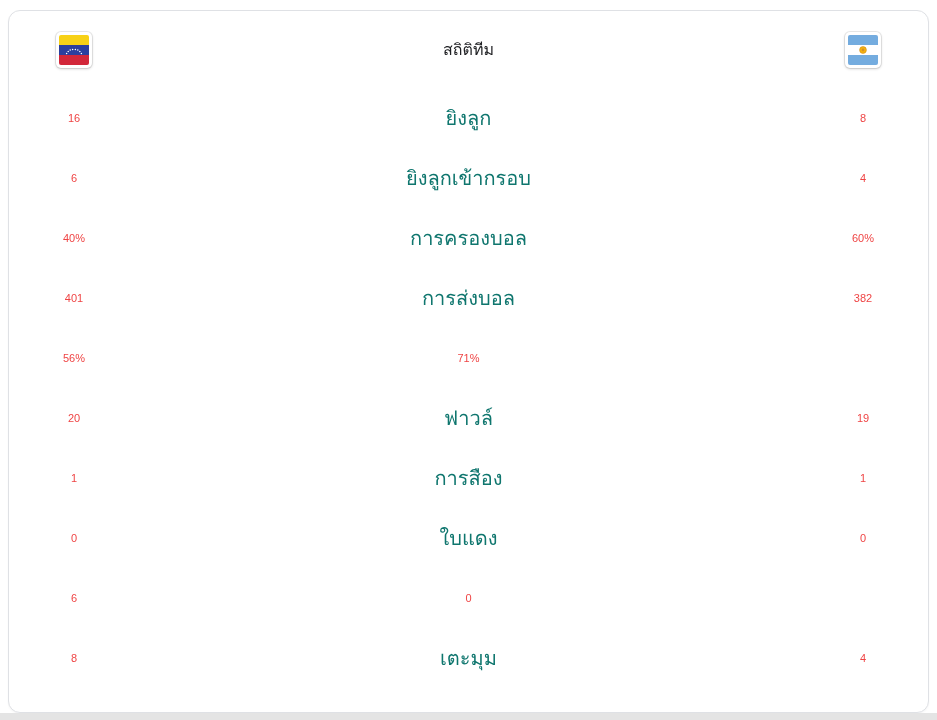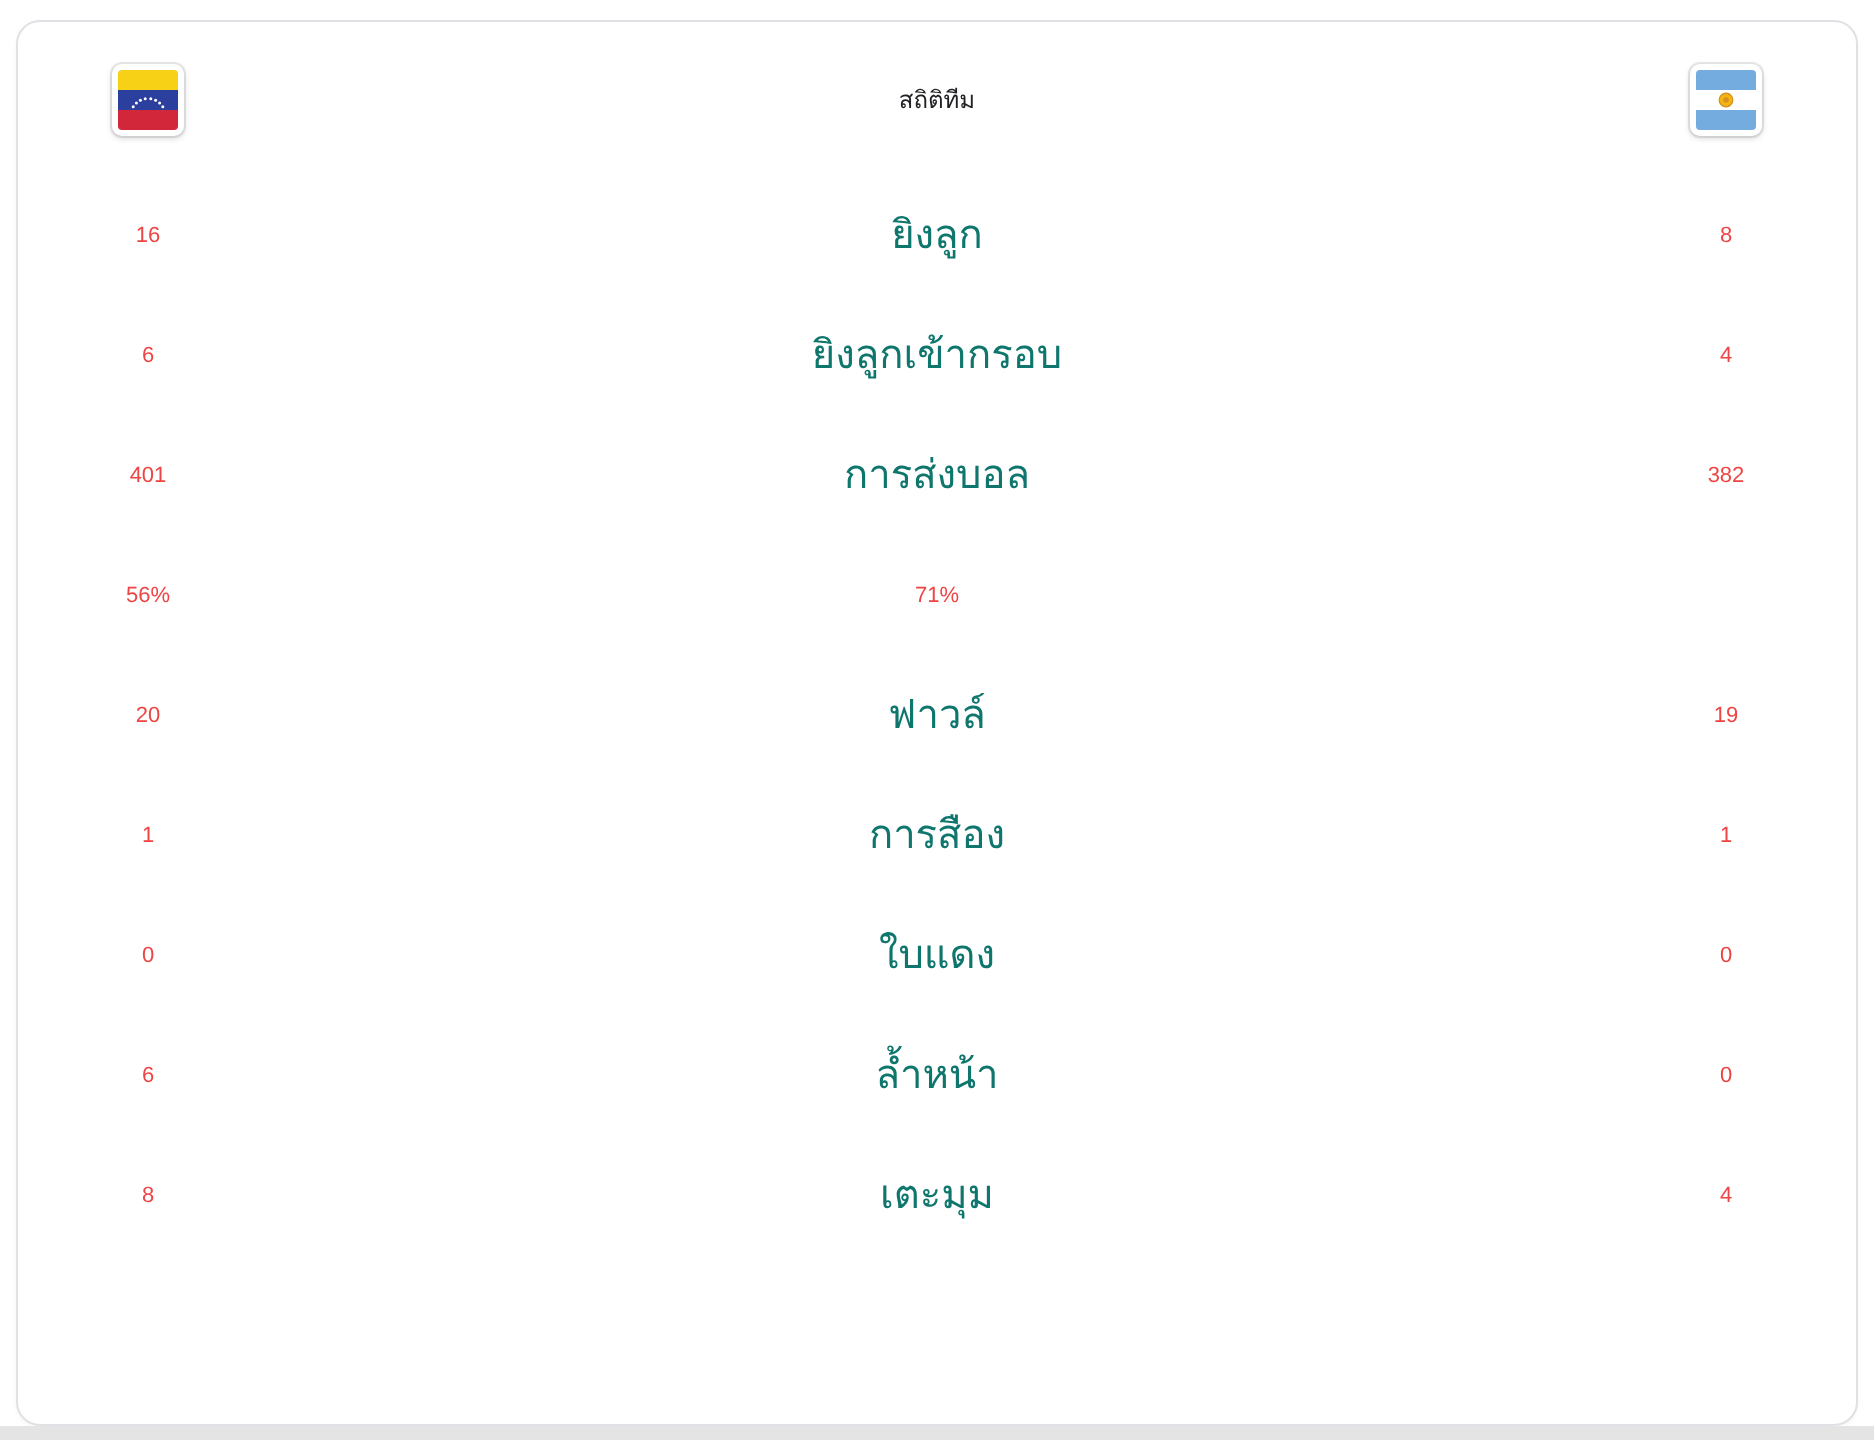--- a/index.html
+++ b/index.html
@@ -33,21 +33,21 @@
     font-size: 11px;
     color: #ef4444;
     line-height: 1;
   }
   .label {
     font-size: 20px;
     color: #0f766e;
     line-height: 1.2;
   }
   .title {
-    font-size: 12px;
+    font-size: 16px;
     color: #202124;
   }
   .flag-box {
     display: inline-flex;
     align-items: center;
     justify-content: center;
     width: 36px; height: 36px;
     background: #ffffff;
     border-radius: 5px;
     box-shadow: 0 0 0 1px rgba(0,0,0,0.08), 0 1px 3px rgba(0,0,0,0.18);
@@ -105,20 +105,25 @@
     <div class="cell label">ยิงลูก</div>
     <div class="cell value">8</div>
   </div>
 
   <div class="row">
     <div class="cell value">6</div>
     <div class="cell label">ยิงลูกเข้ากรอบ</div>
     <div class="cell value">4</div>
   </div>
 
+  <div class="row">
+    <div class="cell value">40%</div>
+    <div class="cell label">การครองบอล</div>
+    <div class="cell value">60%</div>
+  </div>
 
   <div class="row">
     <div class="cell value">401</div>
     <div class="cell label">การส่งบอล</div>
     <div class="cell value">382</div>
   </div>
 
   <div class="row">
     <div class="cell value">56%</div>
     <div class="cell value">71%</div>
@@ -137,21 +142,20 @@
   </div>
 
   <div class="row">
     <div class="cell value">0</div>
     <div class="cell label">ใบแดง</div>
     <div class="cell value">0</div>
   </div>
 
   <div class="row">
     <div class="cell value">6</div>
-    <div class="cell label">ล้ำหน้า</div>
     <div class="cell value">0</div>
   </div>
 
   <div class="row">
     <div class="cell value">8</div>
     <div class="cell label">เตะมุม</div>
     <div class="cell value">4</div>
   </div>
 
 </div>

